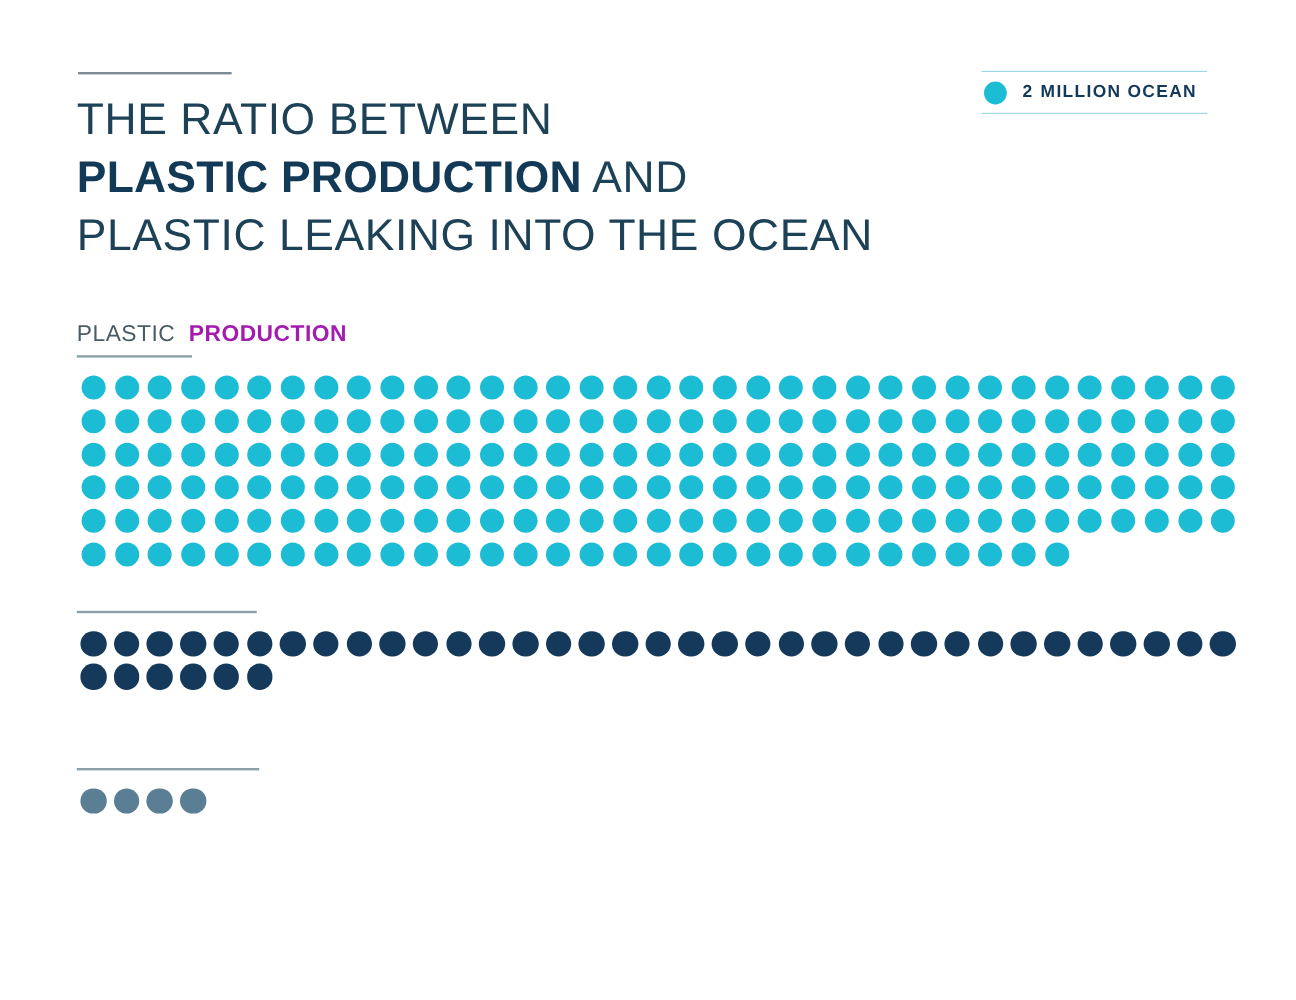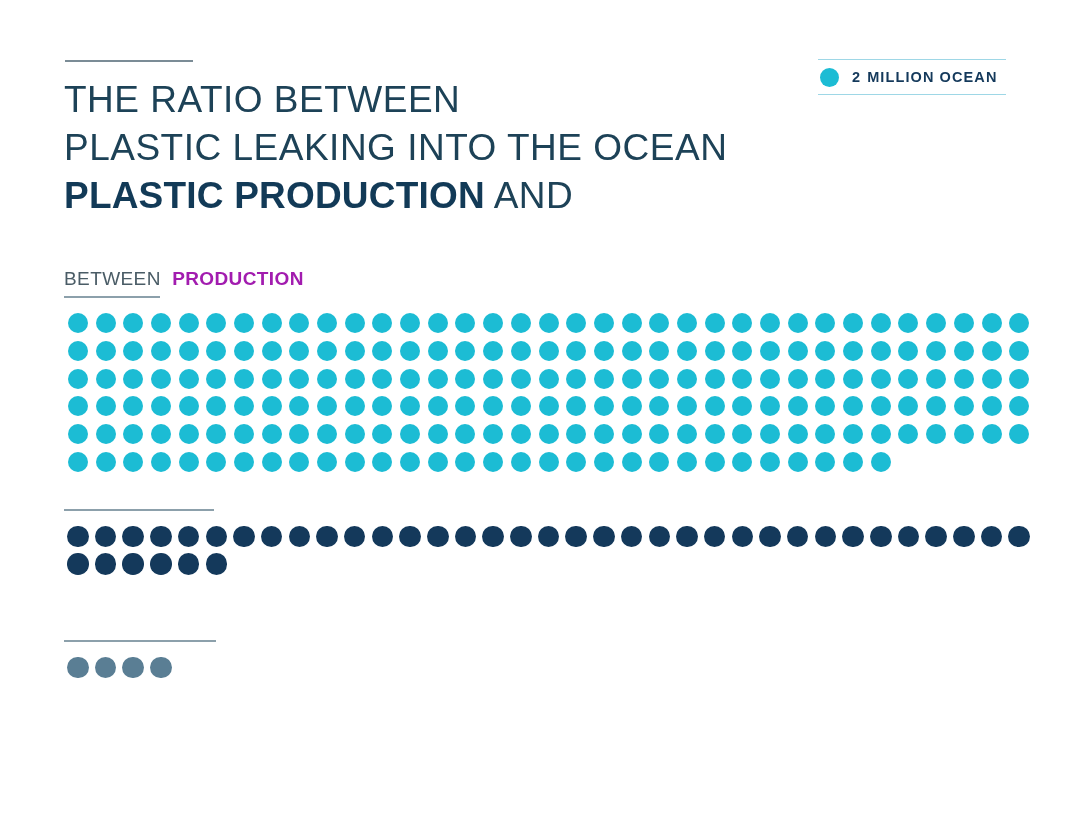--- a/index.html
+++ b/index.html
@@ -162,39 +162,39 @@
 
 <div class="page">
 
   <div class="title-rule"></div>
 
   <div class="title-block">
     <div class="title-line">
       <span>THE RATIO BETWEEN</span>
     </div>
     <div class="title-line">
-      <span>PLASTIC LEAKING INTO THE OCEAN</span>
+      <span class="bold">PLASTIC PRODUCTION</span><span> AND</span>
     </div>
     <div class="title-line">
-      <span class="bold">PLASTIC PRODUCTION</span><span> AND</span>
+      <span>PLASTIC LEAKING INTO THE OCEAN</span>
     </div>
   </div>
 
   <div class="legend">
     <div class="legend-rule"></div>
     <div class="legend-row">
       <span class="legend-dot"></span>
       <span class="legend-text"><span class="num">2</span><span>MILLION OCEAN</span></span>
     </div>
     <div class="legend-rule"></div>
   </div>
 
   <div class="section" id="sec-production">
     <div>
-      <span class="section-label"><span>BETWEEN</span>&nbsp; <span class="bold">PRODUCTION</span></span>
+      <span class="section-label"><span>PLASTIC</span>&nbsp; <span class="bold">PRODUCTION</span></span>
       <div class="label-underline"></div>
     </div>
     <div class="dot-grid" id="grid-production">
         <div class="dot-row">
           <span class="cell">
             <span class="dot-cyan"></span>
           </span>
           <span class="cell">
             <span class="dot-cyan"></span>
           </span>

